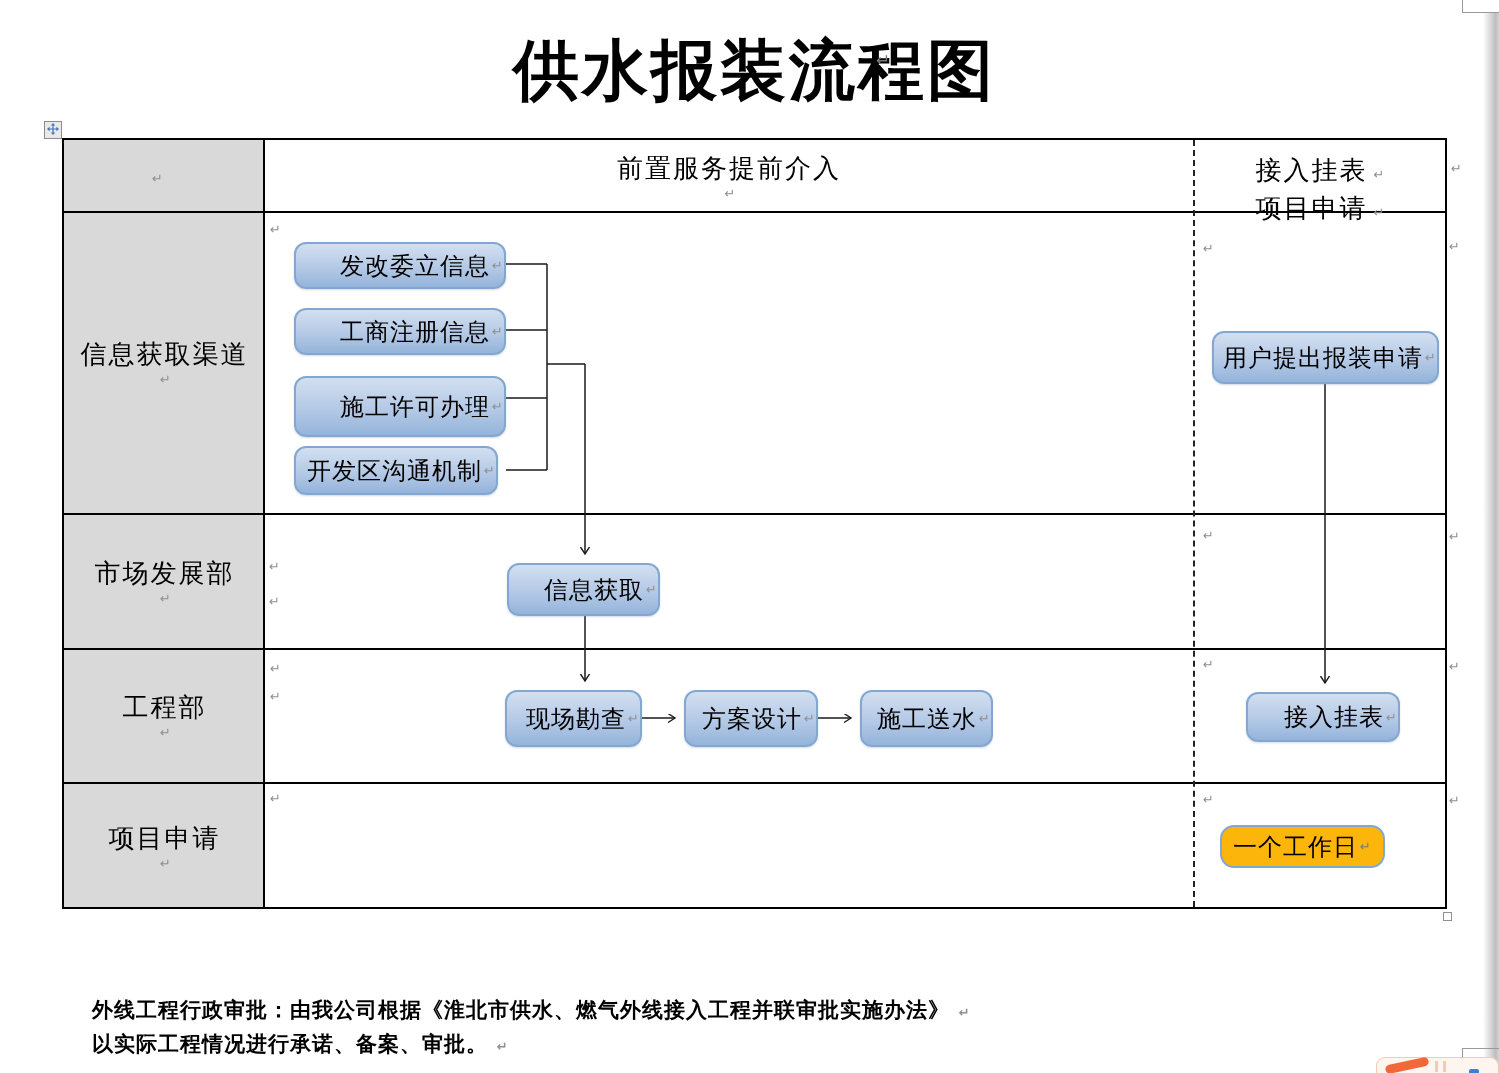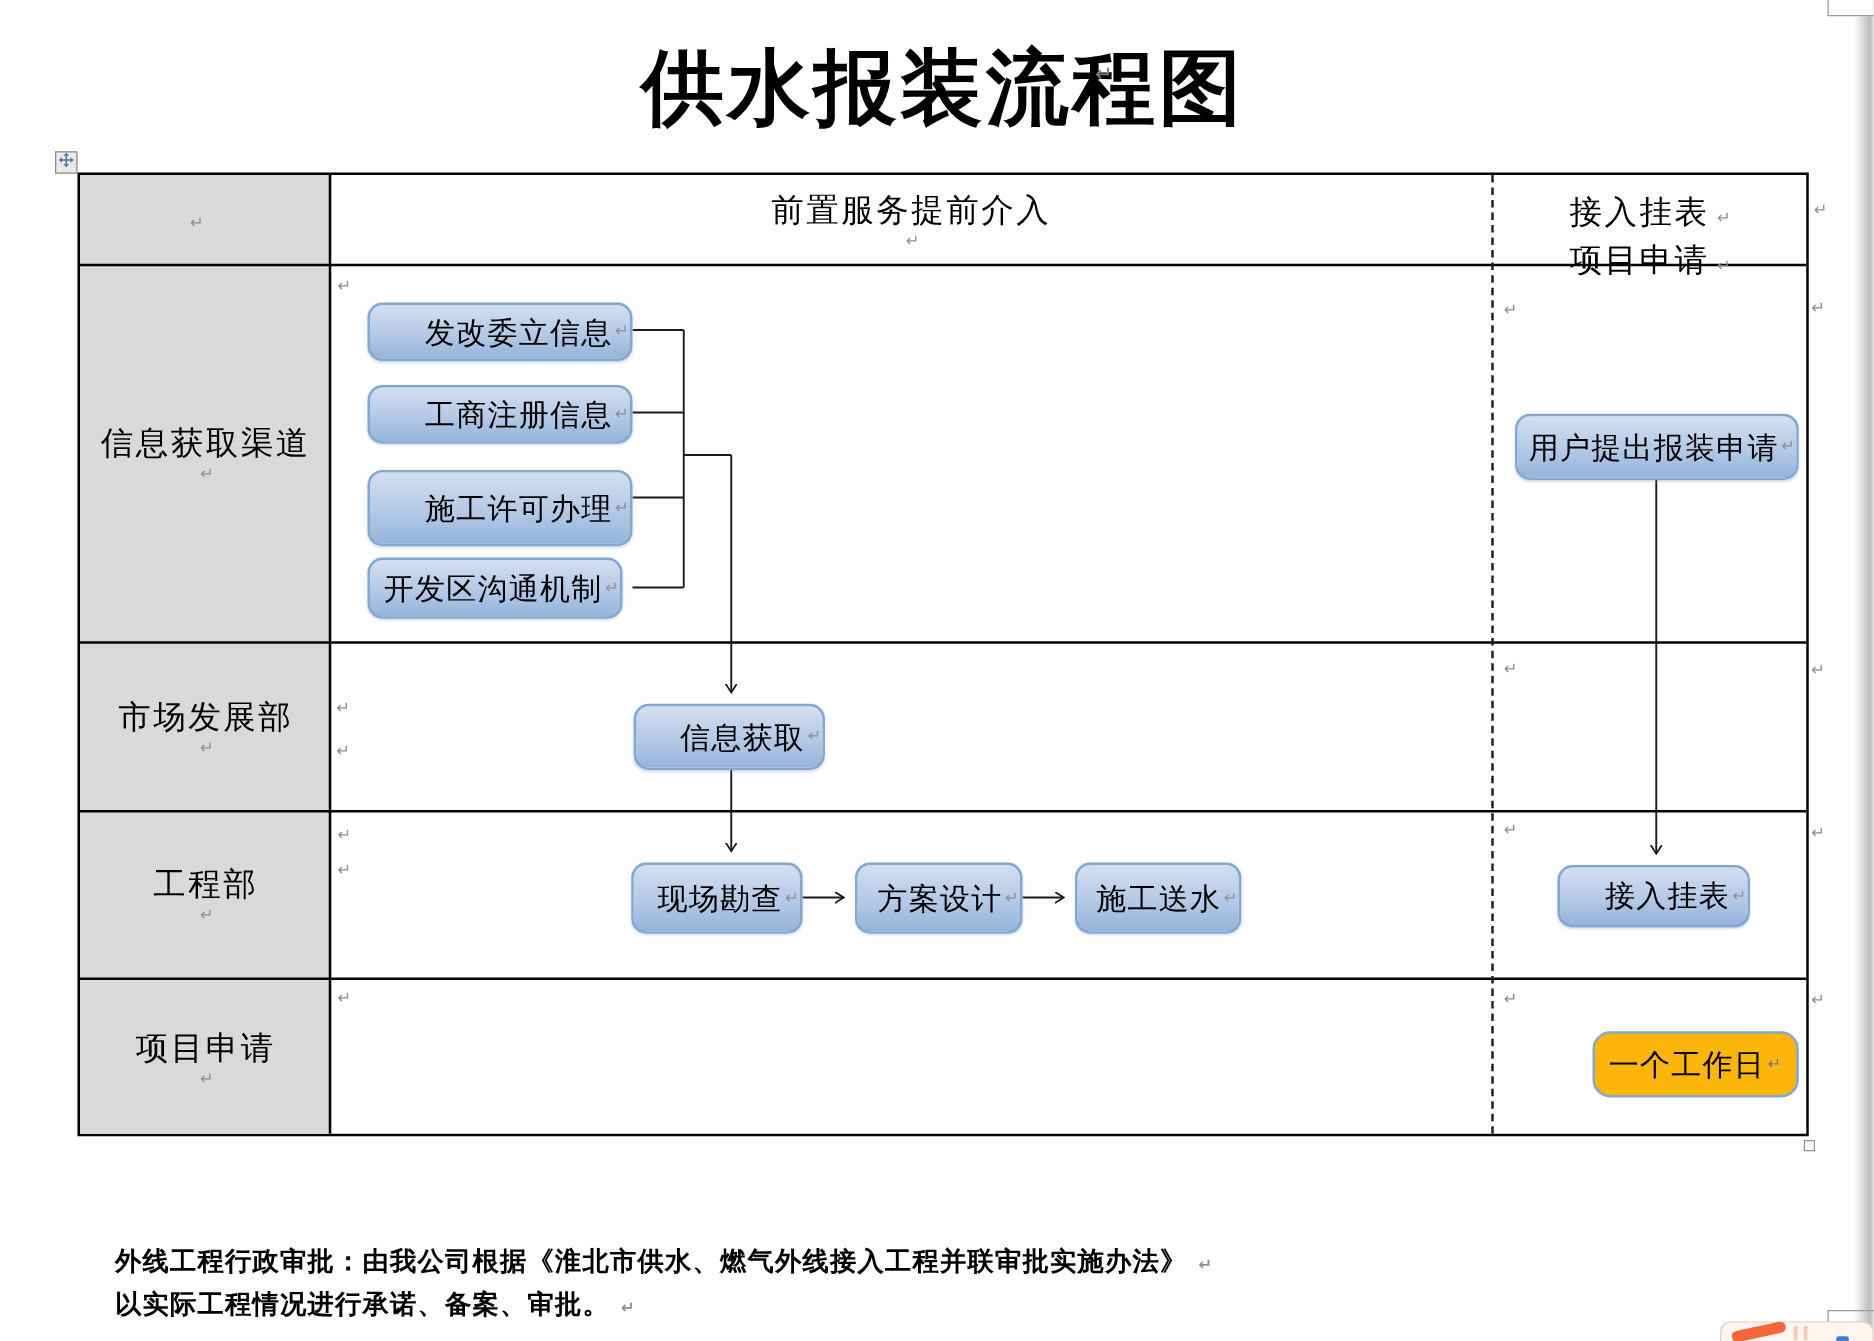--- a/index.html
+++ b/index.html
@@ -164,21 +164,21 @@
     </div>
 
     <div class="fbox" style="left:1148px;top:191px;width:227px;height:53px">
       <span>用户提出报装申请</span>
       <span class="pcin">↵</span>
     </div>
     <div class="fbox" style="left:1182px;top:552px;width:154px;height:50px">
       <span>接入挂表</span>
       <span class="pcin">↵</span>
     </div>
-    <div class="obox" style="left:1210px;top:685px;width:165px;height:53px">
+    <div class="obox" style="left:1156px;top:685px;width:165px;height:43px">
       <span>一个工作日</span>
       <span class="pcin" style="color:#7a7a7a">↵</span>
     </div>
 
     <span class="pc" style="left:88px;top:32px">↵</span>
     <span class="pc" style="left:206px;top:83px">↵</span>
     <span class="pc" style="left:1139px;top:102px">↵</span>
     <span class="pc" style="left:205px;top:420px">↵</span>
     <span class="pc" style="left:205px;top:455px">↵</span>
     <span class="pc" style="left:1139px;top:389px">↵</span>

